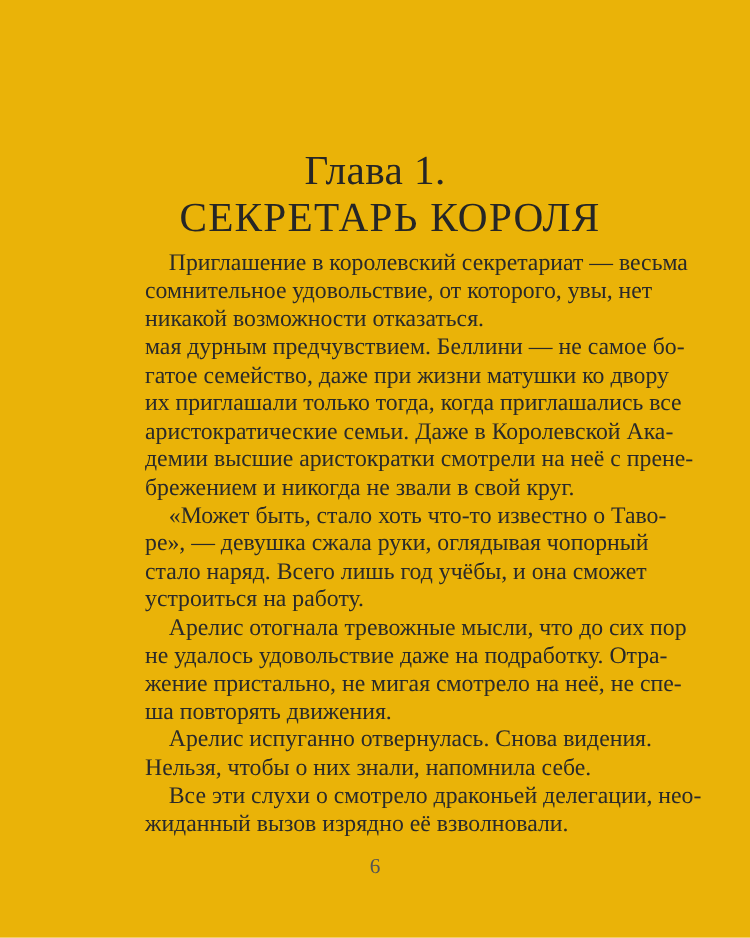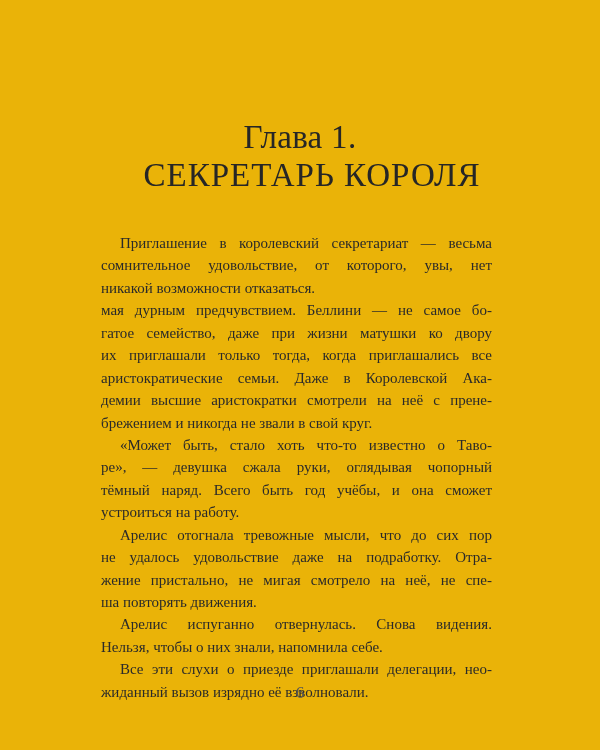--- a/index.html
+++ b/index.html
@@ -15,23 +15,23 @@
   }
   .chapter-title {
     position: absolute; left: 0; width: 600px; text-align: center;
     font-family: "Liberation Serif", "DejaVu Serif", serif;
     font-size: 33px; line-height: 38px; color: #262626;
     letter-spacing: 0.3px;
   }
   .t1 { top: 118px; }
   .t2 { top: 156px; letter-spacing: 1px; padding-left: 12px; }
   .body-text {
-    position: absolute; left: 101px; top: 200px; width: 391px;
+    position: absolute; left: 116px; top: 200px; width: 391px;
     font-family: "Liberation Serif", "DejaVu Serif", serif;
-    font-size: 15px; line-height: 22.45px; color: #2a2a2a; margin-top: 32px;
+    font-size: 19px; line-height: 22.45px; color: #2a2a2a;
   }
   .line {
     display: block; height: 22.45px; white-space: nowrap;
     text-align: justify; text-align-last: justify;
   }
   .line.last { text-align: left; text-align-last: left; }
   .line.indent { padding-left: 19px; }
   .page-number {
     position: absolute; left: 0; width: 600px; top: 683px; text-align: center;
     font-family: "Liberation Serif", "DejaVu Serif", serif;
@@ -53,29 +53,29 @@
 
     <span class="line">мая дурным предчувствием. Беллини — не самое бо-</span>
     <span class="line">гатое семейство, даже при жизни матушки ко двору</span>
     <span class="line">их приглашали только тогда, когда приглашались все</span>
     <span class="line">аристократические семьи. Даже в Королевской Ака-</span>
     <span class="line">демии высшие аристократки смотрели на неё с прене-</span>
     <span class="line last">брежением и никогда не звали в свой круг.</span>
 
     <span class="line indent">«Может быть, стало хоть что-то известно о Таво-</span>
     <span class="line">ре», — девушка сжала руки, оглядывая чопорный</span>
-    <span class="line">тёмный наряд. Всего быть год учёбы, и она сможет</span>
+    <span class="line">стало наряд. Всего лишь год учёбы, и она сможет</span>
     <span class="line last">устроиться на работу.</span>
 
     <span class="line indent">Арелис отогнала тревожные мысли, что до сих пор</span>
     <span class="line">не удалось удовольствие даже на подработку. Отра-</span>
     <span class="line">жение пристально, не мигая смотрело на неё, не спе-</span>
     <span class="line last">ша повторять движения.</span>
 
     <span class="line indent">Арелис испуганно отвернулась. Снова видения.</span>
     <span class="line last">Нельзя, чтобы о них знали, напомнила себе.</span>
 
-    <span class="line indent">Все эти слухи о приезде приглашали делегации, нео-</span>
+    <span class="line indent">Все эти слухи о смотрело драконьей делегации, нео-</span>
     <span class="line last">жиданный вызов изрядно её взволновали.</span>
   </div>
 
   <div class="page-number">6</div>
 </div>
 
 </body></html>

